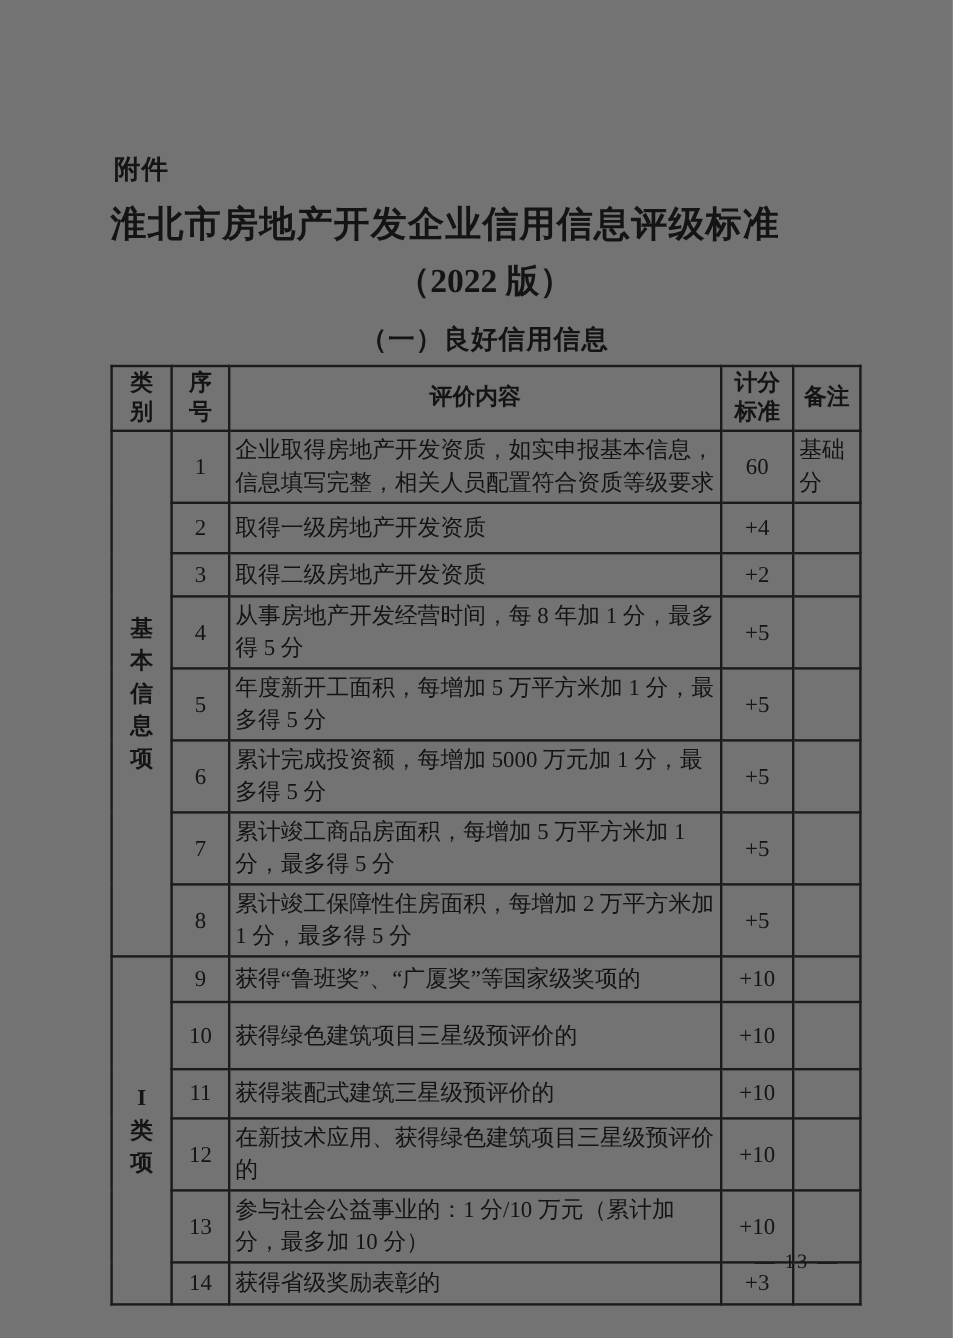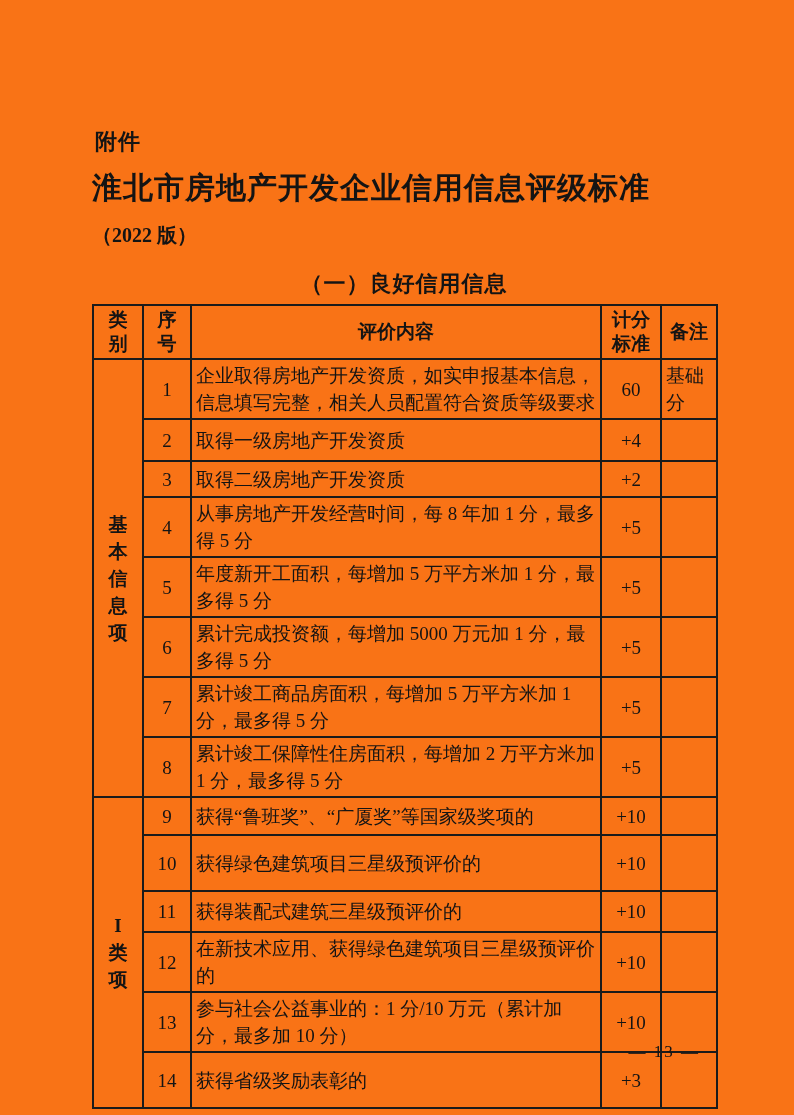--- a/index.html
+++ b/index.html
@@ -4,21 +4,21 @@
 <style>
   html,body{margin:0;padding:0;}
   body{
     background:#e9e9e9;
     font-family:"Liberation Serif","DejaVu Serif",serif;
     color:#141414;
   }
   .page{
     position:relative;
     width:794px;height:1115px;
-    background:#f97316;
+    background:#737373;
     margin:0 auto;
     overflow:hidden;
     box-sizing:border-box;
     padding:128px 78px 0 92px;
   }
   .attachment{
     font-family:"DejaVu Sans","Liberation Sans",sans-serif;
     font-weight:700;
     font-size:22px;
     line-height:28px;
@@ -29,23 +29,23 @@
     margin:12px 0 0 0;
     text-align:left;
     font-family:"Liberation Serif","DejaVu Serif",serif;
     font-weight:700;
     font-size:30px;
     line-height:40px;
     letter-spacing:1px;
   }
   .edition{
     margin-top:14px;
-    text-align:left;
-    font-weight:700;
-    font-size:20px;
+    text-align:center;
+    font-weight:700;
+    font-size:28px;
     line-height:26px;
   }
   .section{
     margin-top:22px;
     text-align:center;
     font-family:"DejaVu Sans","Liberation Sans",sans-serif;
     font-weight:700;
     font-size:22px;
     line-height:28px;
     letter-spacing:1px;
@@ -109,21 +109,21 @@
   tr.rh-4 {height:54px;}
   tr.rh-5 {height:52px;}
   tr.rh-6 {height:48px;}
   tr.rh-7 {height:54px;}
   tr.rh-8 {height:45px;}
   tr.rh-9 {height:38px;}
   tr.rh-10{height:56px;}
   tr.rh-11{height:41px;}
   tr.rh-12{height:49px;}
   tr.rh-13{height:46px;}
-  tr.rh-14{height:56px;padding-left:32px;}
+  tr.rh-14{height:35px;padding-left:32px;}
   .pageno{
     position:absolute;
     right:94px;
     top:1030px;
     font-size:17px;
     letter-spacing:2px;
     margin-top:12px;
   }
 </style>
 </head>

